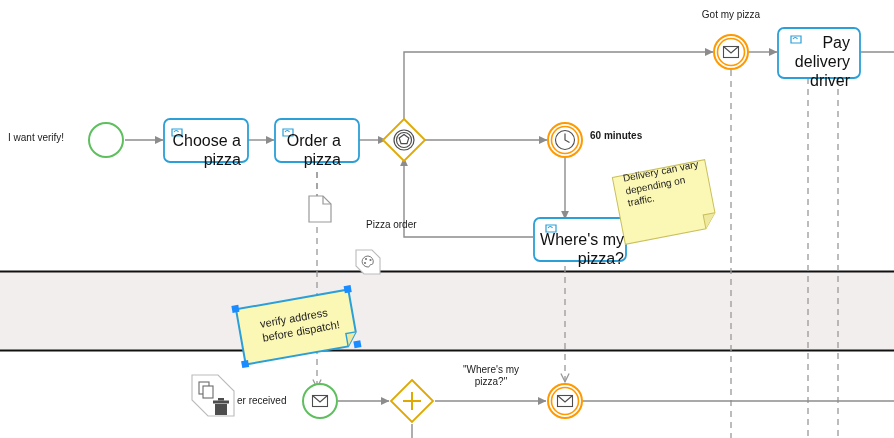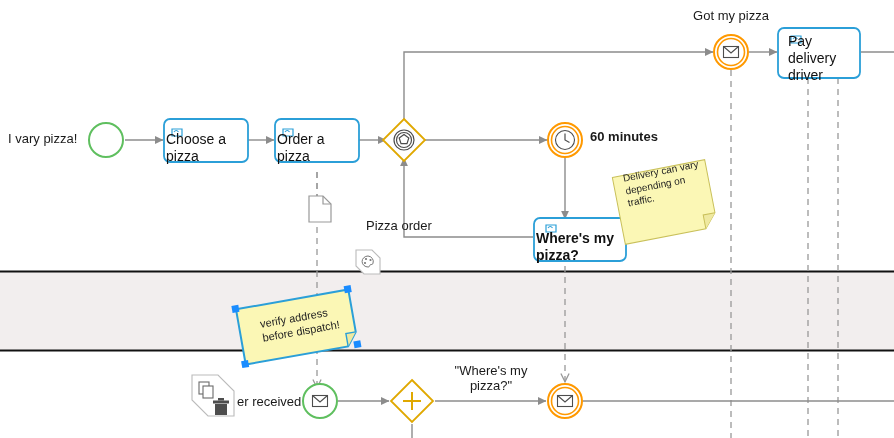--- a/index.html
+++ b/index.html
@@ -19,31 +19,31 @@
   }
   #canvas svg.layer {
     position: absolute;
     left: 0;
     top: 0;
     width: 894px;
     height: 438px;
   }
   .lbl {
     position: absolute;
-    font-size: 13px;
+    font-size: 10px;
     color: #1a1a1a;
     line-height: 1.15;
     white-space: pre;
   }
   .lbl.center { text-align: center; }
   .task-label {
     position: absolute;
-    font-size: 14px;
+    font-size: 16px;
     color: #111111;
-    text-align: left;
+    text-align: right;
     line-height: 1.2;
     white-space: pre;
     pointer-events: none;
   }
   .note {
     position: absolute;
     font-size: 10px;
     color: #222222;
     line-height: 1.25;
     white-space: pre;
@@ -213,29 +213,29 @@
       <path d="M435,401 L546,401" marker-end="url(#arrow)"></path>
       <path d="M583,401 L894,401"></path>
       <path d="M412,424 L412,438"></path>
     </g>
 
     <g fill="none" stroke="#8c8c8c" stroke-width="1.4">
       <path d="M861,52 L894,52"></path>
     </g>
   </svg>
 
-  <div class="lbl" style="left:8px; top:132px;">I vary pizza!</div>
+  <div class="lbl" style="left:8px; top:132px;">I want verify!</div>
 
   <div class="task-label" style="left:166px; top:131px; width:75px;">Choose a
 pizza</div>
 
   <div class="task-label" style="left:277px; top:131px; width:64px;">Order a
 pizza</div>
 
-  <div class="task-label" style="left:536px; top:230px; width:88px;font-weight:bold;">Where's my
+  <div class="task-label" style="left:536px; top:230px; width:88px;">Where's my
 pizza?</div>
 
   <div class="task-label" style="left:788px; top:33px; width:62px;">Pay
 delivery
 driver</div>
 
   <div class="lbl" style="left:590px; top:130px;font-weight:bold;">60 minutes</div>
 
   <div class="lbl center" style="left:681px; top:9px; width:100px;">Got my pizza</div>
 

